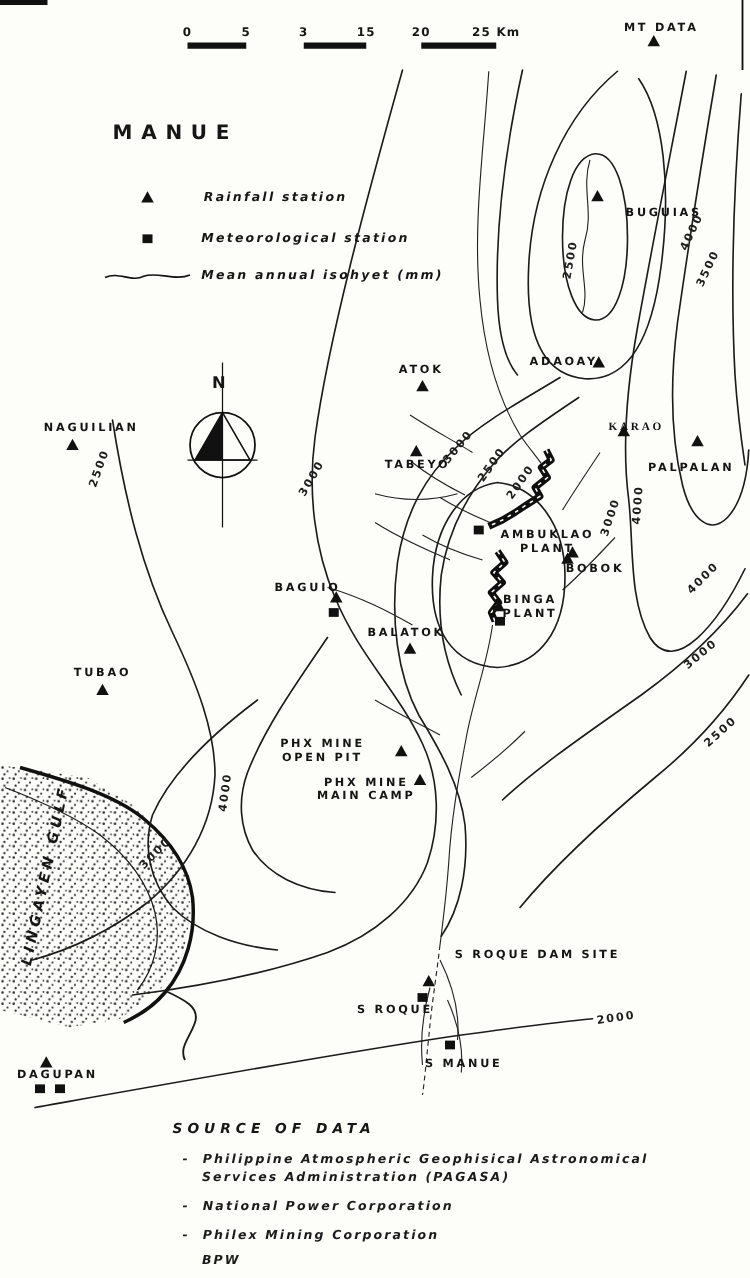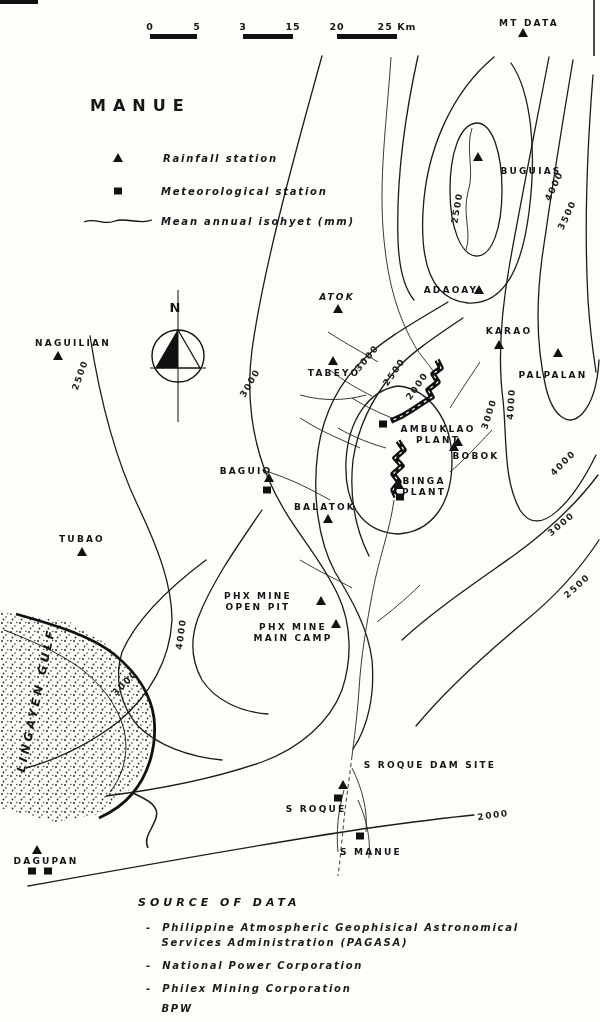--- a/index.html
+++ b/index.html
@@ -150,29 +150,29 @@
       </div>
       <div class="marker rainfall" style="left: 523px; top: 33px;"></div>
       <div class="station-label" style="left: 487px; top: 171px; margin-left: 44px;">
         <div>BUGUIAS</div>
       </div>
       <div class="marker rainfall" style="left: 478px; top: 157px;"></div>
       <div class="station-label" style="left: 73px; top: 343px;">
         <div>NAGUILIAN</div>
       </div>
       <div class="marker rainfall" style="left: 58px; top: 356px;"></div>
-      <div class="station-label" style="left: 337px; top: 297px; font-style: italic;">
+      <div class="station-label" style="left: 337px; top: 297px;">
         <div>ATOK</div>
       </div>
       <div class="marker rainfall" style="left: 338px; top: 309px;"></div>
       <div class="station-label" style="left: 451px; top: 290px;">
         <div>ADAOAY</div>
       </div>
       <div class="marker rainfall" style="left: 479px; top: 290px;"></div>
-      <div class="station-label" style="left: 509px; top: 331px;">
+      <div class="station-label" style="left: 509px; top: 341px; font-family: Liberation Serif, serif;">
         <div>KARAO</div>
       </div>
       <div class="marker rainfall" style="left: 499px; top: 345px;"></div>
       <div class="station-label" style="left: 334px; top: 373px;">
         <div>TABEYO</div>
       </div>
       <div class="marker rainfall" style="left: 333px; top: 361px;"></div>
       <div class="station-label" style="left: 553px; top: 375px;">
         <div>PALPALAN</div>
       </div>

